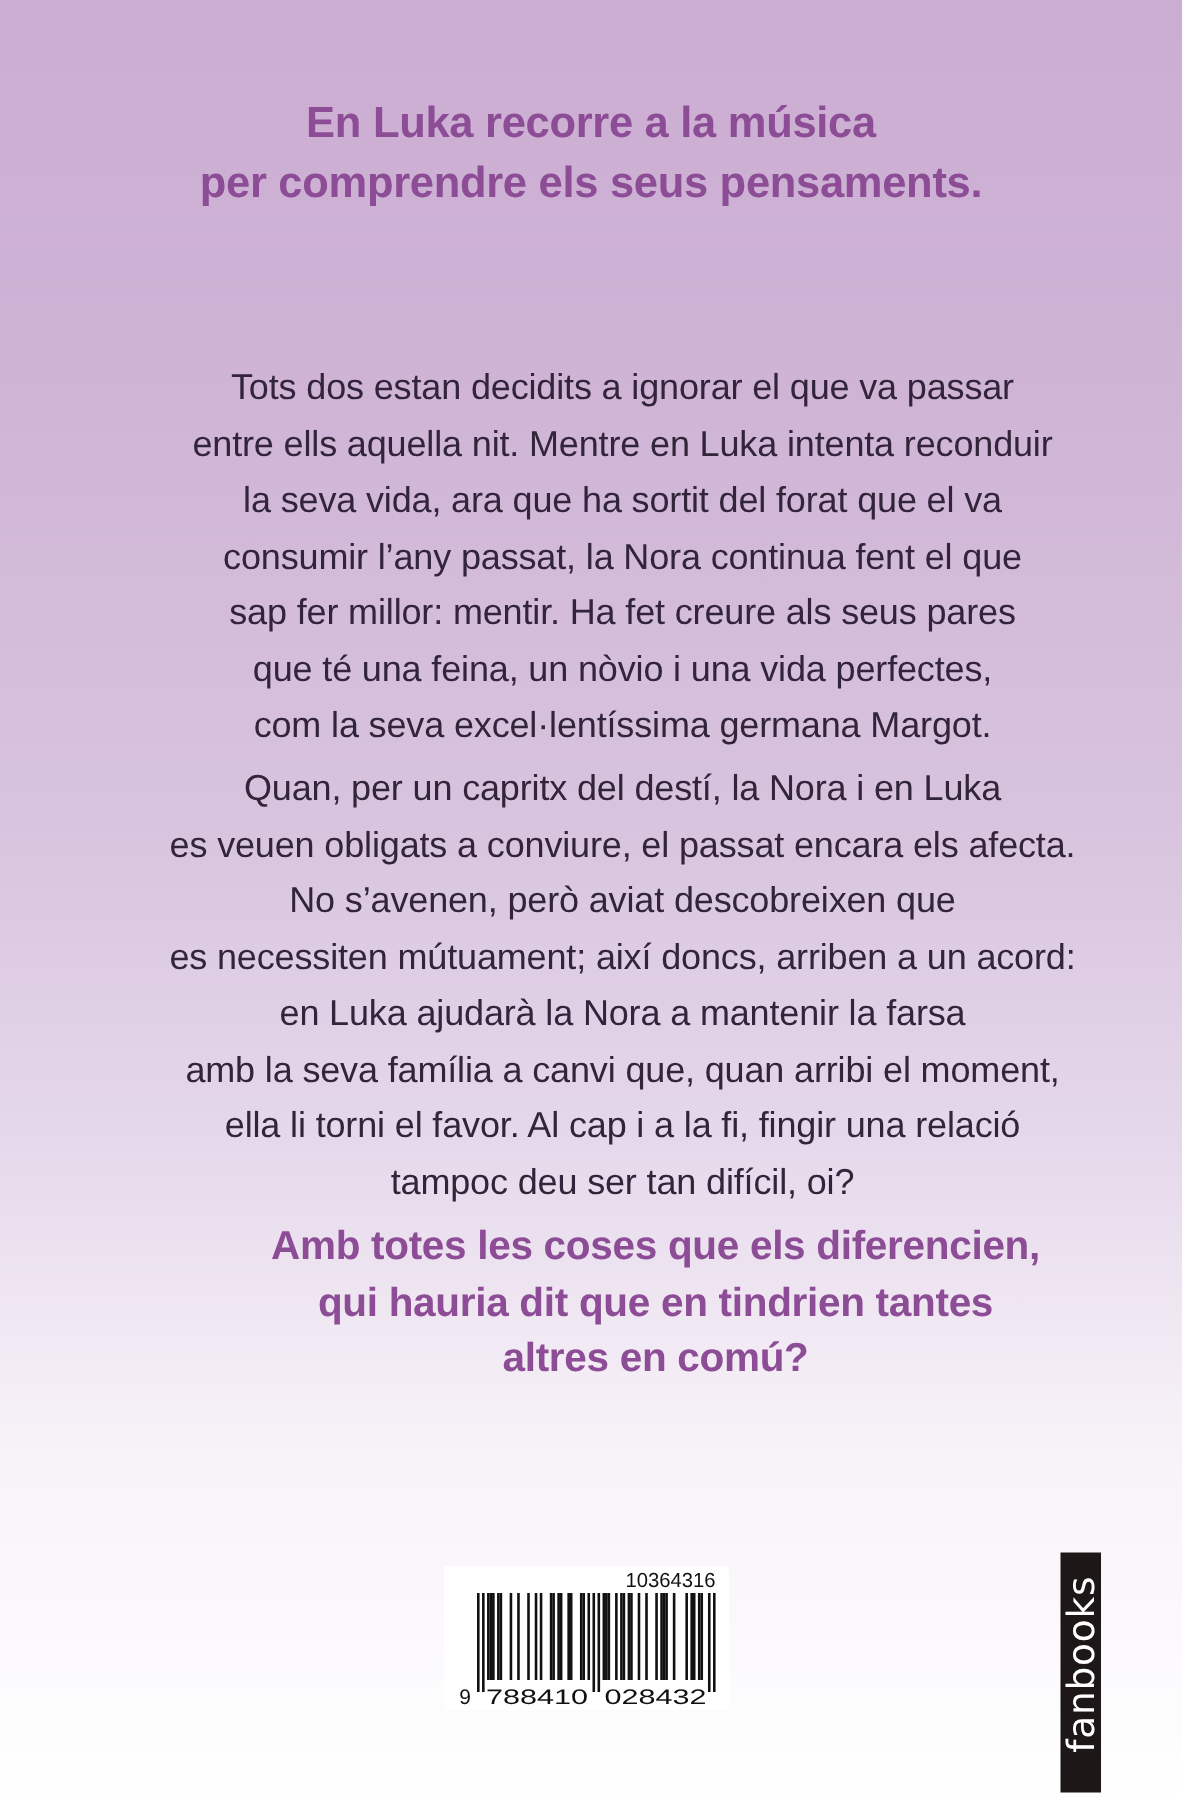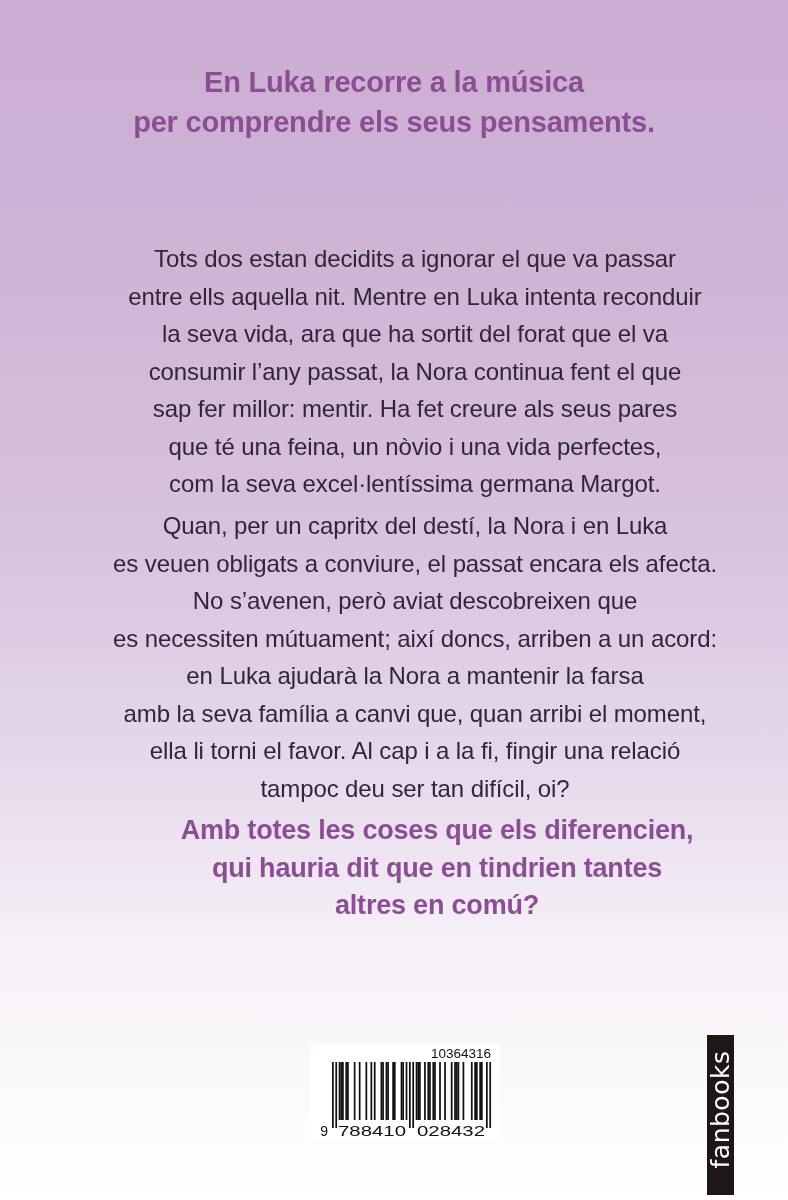--- a/index.html
+++ b/index.html
@@ -47,21 +47,21 @@
     font-weight: 700;
     line-height: 37.5px;
     letter-spacing: -0.2px;
     padding-left: 43px;
   }
   #closing-par { top: 812px; }
 
   
   #barcode-panel {
     position: absolute;
-    left: 310px;
+    left: 296px;
     top: 1044px;
     width: 190px;
     height: 96px;
     background: #ffffff;
   }
   #barcode-panel svg { display: block; }
   #barcode-panel text {
     font-family: "Liberation Sans", sans-serif;
     fill: #111111;
   }

